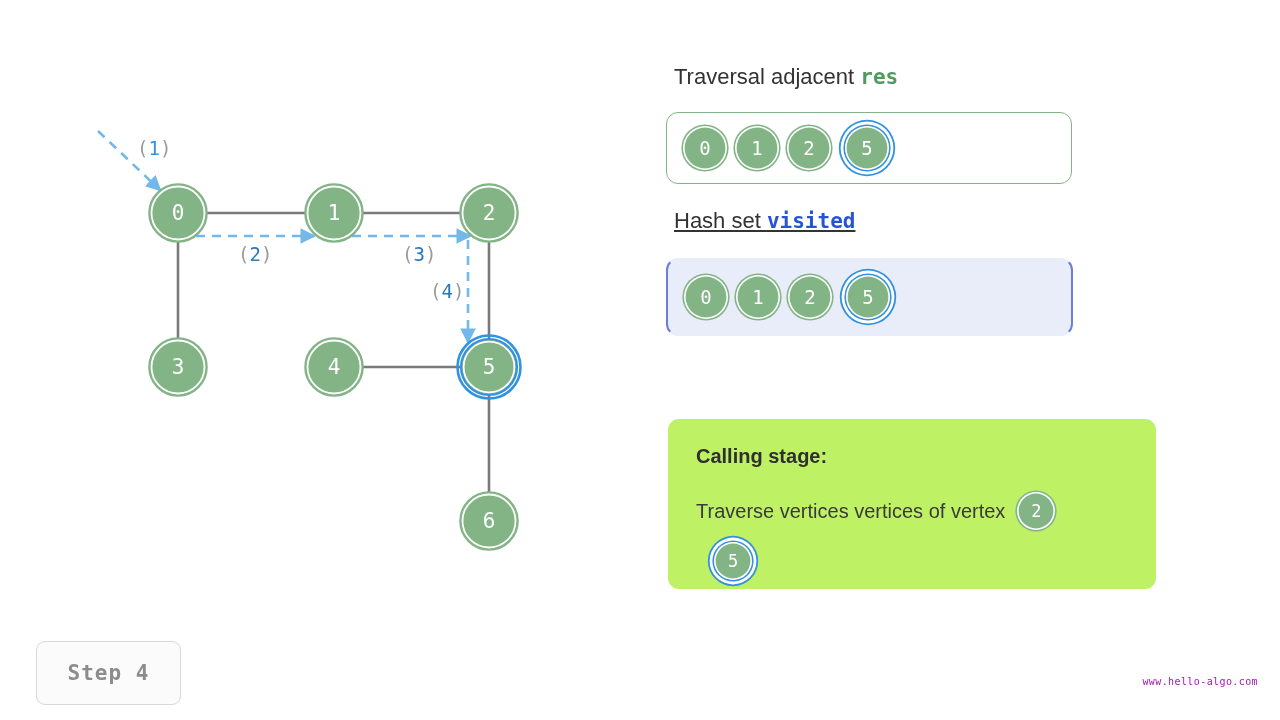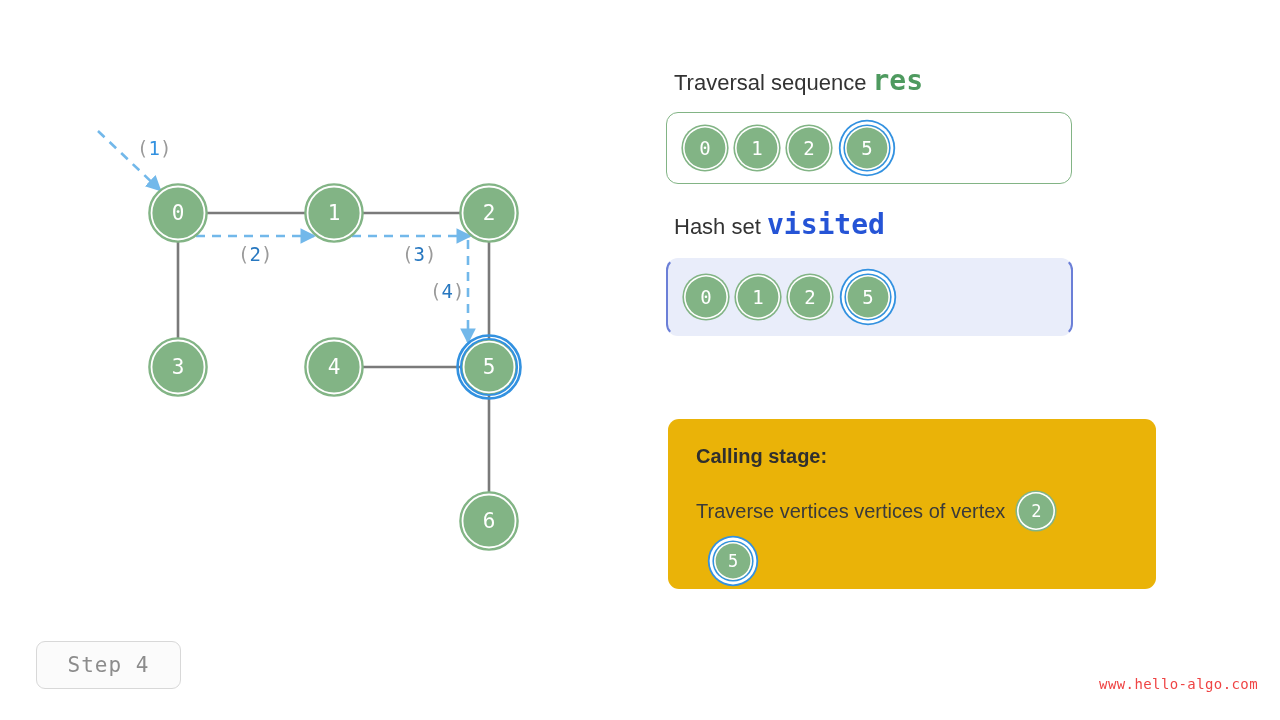--- a/index.html
+++ b/index.html
@@ -24,60 +24,60 @@
     font-size: 19px;
   }
   .paren-text {
     font-family: "DejaVu Sans Mono", monospace;
     font-size: 19px; fill: #9a9a9a;
   }
 
   
   #step-badge {
     position: absolute; left: 36px; top: 641px;
-    width: 145px; height: 48px;
+    width: 145px; height: 64px;
     border: 1px solid #d8d8d8; border-radius: 9px;
     background: #fbfbfb;
     display: flex; align-items: center; justify-content: center;
     font-family: "DejaVu Sans Mono", monospace;
-    font-size: 21px; font-weight: normal; color: #8c8c8c;
+    font-size: 21px; font-weight: bold; color: #8c8c8c;
     letter-spacing: 1px;
   }
 
   
   #watermark {
     position: absolute; right: 22px; top: 676px;
     font-family: "DejaVu Sans Mono", monospace;
-    font-size: 14px; color: #ef4444; letter-spacing: .4px;
+    font-size: 10px; color: #a21caf; letter-spacing: .4px;
   }
 
   
   #right-panel { position: absolute; left: 666px; top: 0; width: 614px; height: 720px; }
 
   .section-title {
     font-size: 22px; color: #333333; font-weight: normal;
     white-space: nowrap;
   }
   .section-title .code {
     font-family: "DejaVu Sans Mono", monospace;
-    font-weight: bold; font-size: 28px;
+    font-weight: bold; font-size: 21px;
   }
   .code.green { color: #4e9a5f; }
   .code.blue  { color: #2554d6; }
 
   #res-title  { position: absolute; left: 8px; top: 64px; }
   #res-box {
     position: absolute; left: 0px; top: 112px;
     width: 406px; height: 72px;
     border: 1.6px solid #82b485; border-radius: 12px;
     background: #ffffff;
     display: flex; align-items: center; padding-left: 16px; gap: 8px;
   }
 
-  #visited-title { position: absolute; left: 8px; top: 208px; }
+  #visited-title { position: absolute; left: 8px; top: 208px; text-decoration: underline; }
   #visited-box {
     position: absolute; left: 0px; top: 258px;
     width: 407px; height: 78px;
     border: 2px solid #6b7fd7; border-radius: 12px;
     border-top-color: #e9edfa; border-bottom-color: #e9edfa;
     background: #e9edfa;
     display: flex; align-items: center; padding-left: 16px; gap: 8px;
   }
 
   
@@ -92,21 +92,21 @@
   }
   .token.hl {
     box-shadow: inset 0 0 0 1.6px #ffffff, 0 0 0 1.6px #3291e0, 0 0 0 4.4px #ffffff, 0 0 0 6.2px #3291e0;
     margin-left: 6px; margin-right: 6px;
   }
 
   
   #stage-card {
     position: absolute; left: 2px; top: 419px;
     width: 488px; height: 170px;
-    background: #eab308; border-radius: 11px;
+    background: #bef264; border-radius: 11px;
     padding: 26px 0 0 28px;
   }
   #stage-heading {
     font-size: 20px; font-weight: bold; color: #2f2f2f;
     margin-bottom: 24px;
   }
   .stage-line {
     display: flex; align-items: center;
     font-size: 20px; color: #3a3a3a;
     margin-bottom: 12px; white-space: nowrap;
@@ -205,21 +205,21 @@
       </g>
     </svg>
   </div>
 
   <div id="step-badge">Step 4</div>
 
   <div id="watermark">www.hello-algo.com</div>
 
   <div id="right-panel">
 
-    <div id="res-title" class="section-title"><span>Traversal sequence </span><span class="code green">res</span></div>
+    <div id="res-title" class="section-title"><span>Traversal adjacent </span><span class="code green">res</span></div>
 
     <div id="res-box">
       <div class="token">0</div>
       <div class="token">1</div>
       <div class="token">2</div>
       <div class="token hl">5</div>
     </div>
 
     <div id="visited-title" class="section-title"><span>Hash set </span><span class="code blue">visited</span></div>
 

